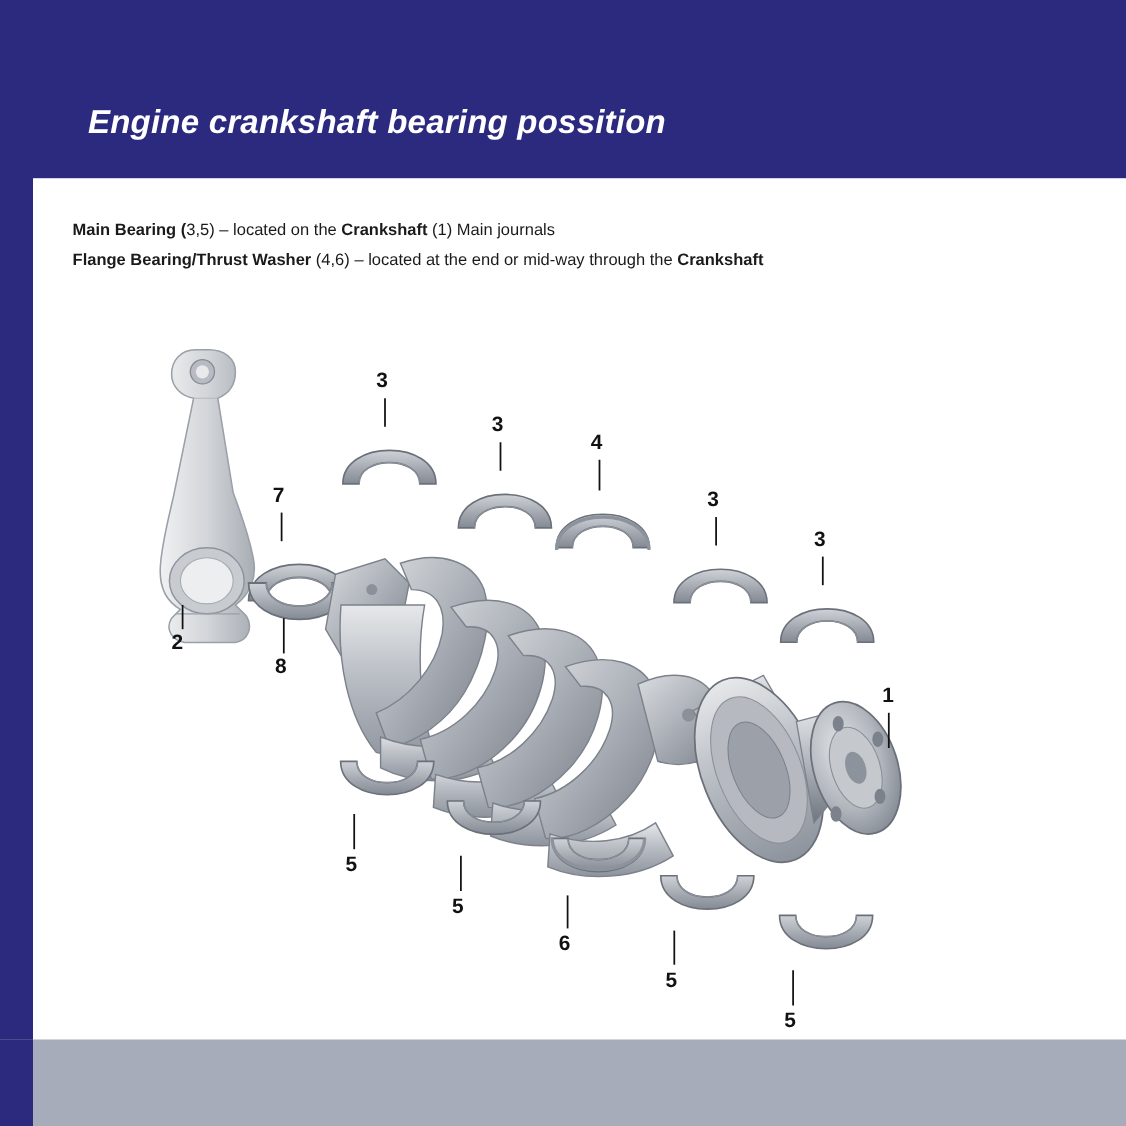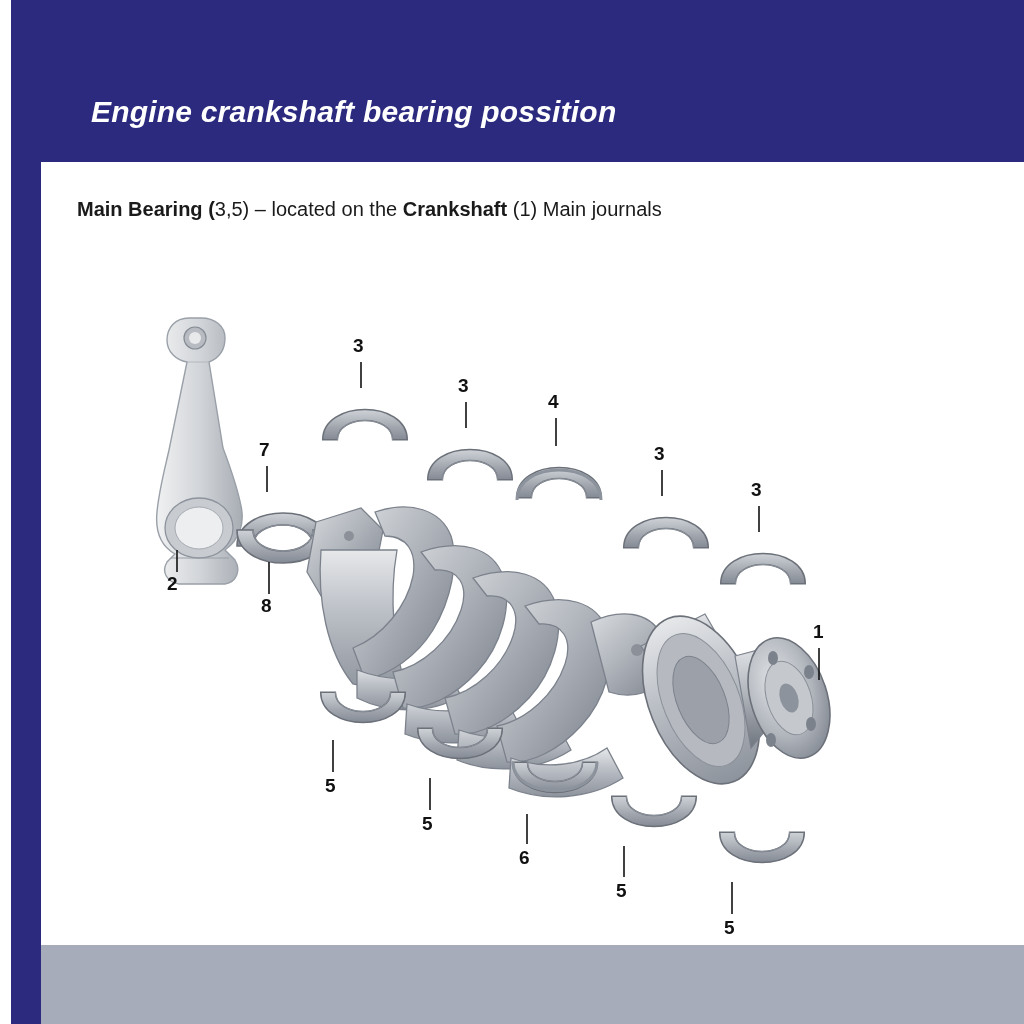--- a/index.html
+++ b/index.html
@@ -13,21 +13,20 @@
     font-family: "Liberation Sans", sans-serif;
     overflow: hidden;
     position: relative;
   }
   .page {
     position: absolute;
     left: 0; top: 0;
     width: 863px;
     height: 1024px;
     background: #ffffff;
-    margin-left: 11px;
   }
   
   .left-stripe {
     position: absolute;
     left: 0; top: 0;
     width: 30px;
     height: 1024px;
     background: #2b2a7e;
   }
   
@@ -48,21 +47,21 @@
     color: #ffffff;
     letter-spacing: 0.2px;
     white-space: nowrap;
   }
   
   .desc {
     position: absolute;
     left: 66px;
     top: 196px;
     width: 930px;
-    font-size: 20px;
+    font-size: 15px;
     color: #1a1a1a;
     line-height: 27px;
   }
   .desc .line { white-space: nowrap; }
   .desc b { font-weight: bold; }
   
   .bottom-band {
     position: absolute;
     left: 0;
     top: 945px;
@@ -99,20 +98,23 @@
 
 <div class="page">
 
   <div class="header-band"></div>
   <div class="left-stripe"></div>
   <div class="header-title">Engine crankshaft bearing possition</div>
 
   <div class="desc">
     <div class="line">
       <b>Main Bearing (</b><span>3,5) – located on the </span><b>Crankshaft</b><span> (1) Main journals</span>
+    </div>
+    <div class="line">
+      <b>Flange Bearing/Thrust Washer</b><span> (4,6) – located at the end or mid-way through the </span><b>Crankshaft</b>
     </div>
   </div>
 
   <div class="illus">
     <svg width="830" height="645" viewBox="0 0 830 645" xmlns="http://www.w3.org/2000/svg">
       <defs>
         <linearGradient id="gMetal" x1="0" y1="0" x2="0" y2="1">
           <stop offset="0%" stop-color="#e6e8ea"></stop>
           <stop offset="45%" stop-color="#b9bdc4"></stop>
           <stop offset="100%" stop-color="#8d939c"></stop>

